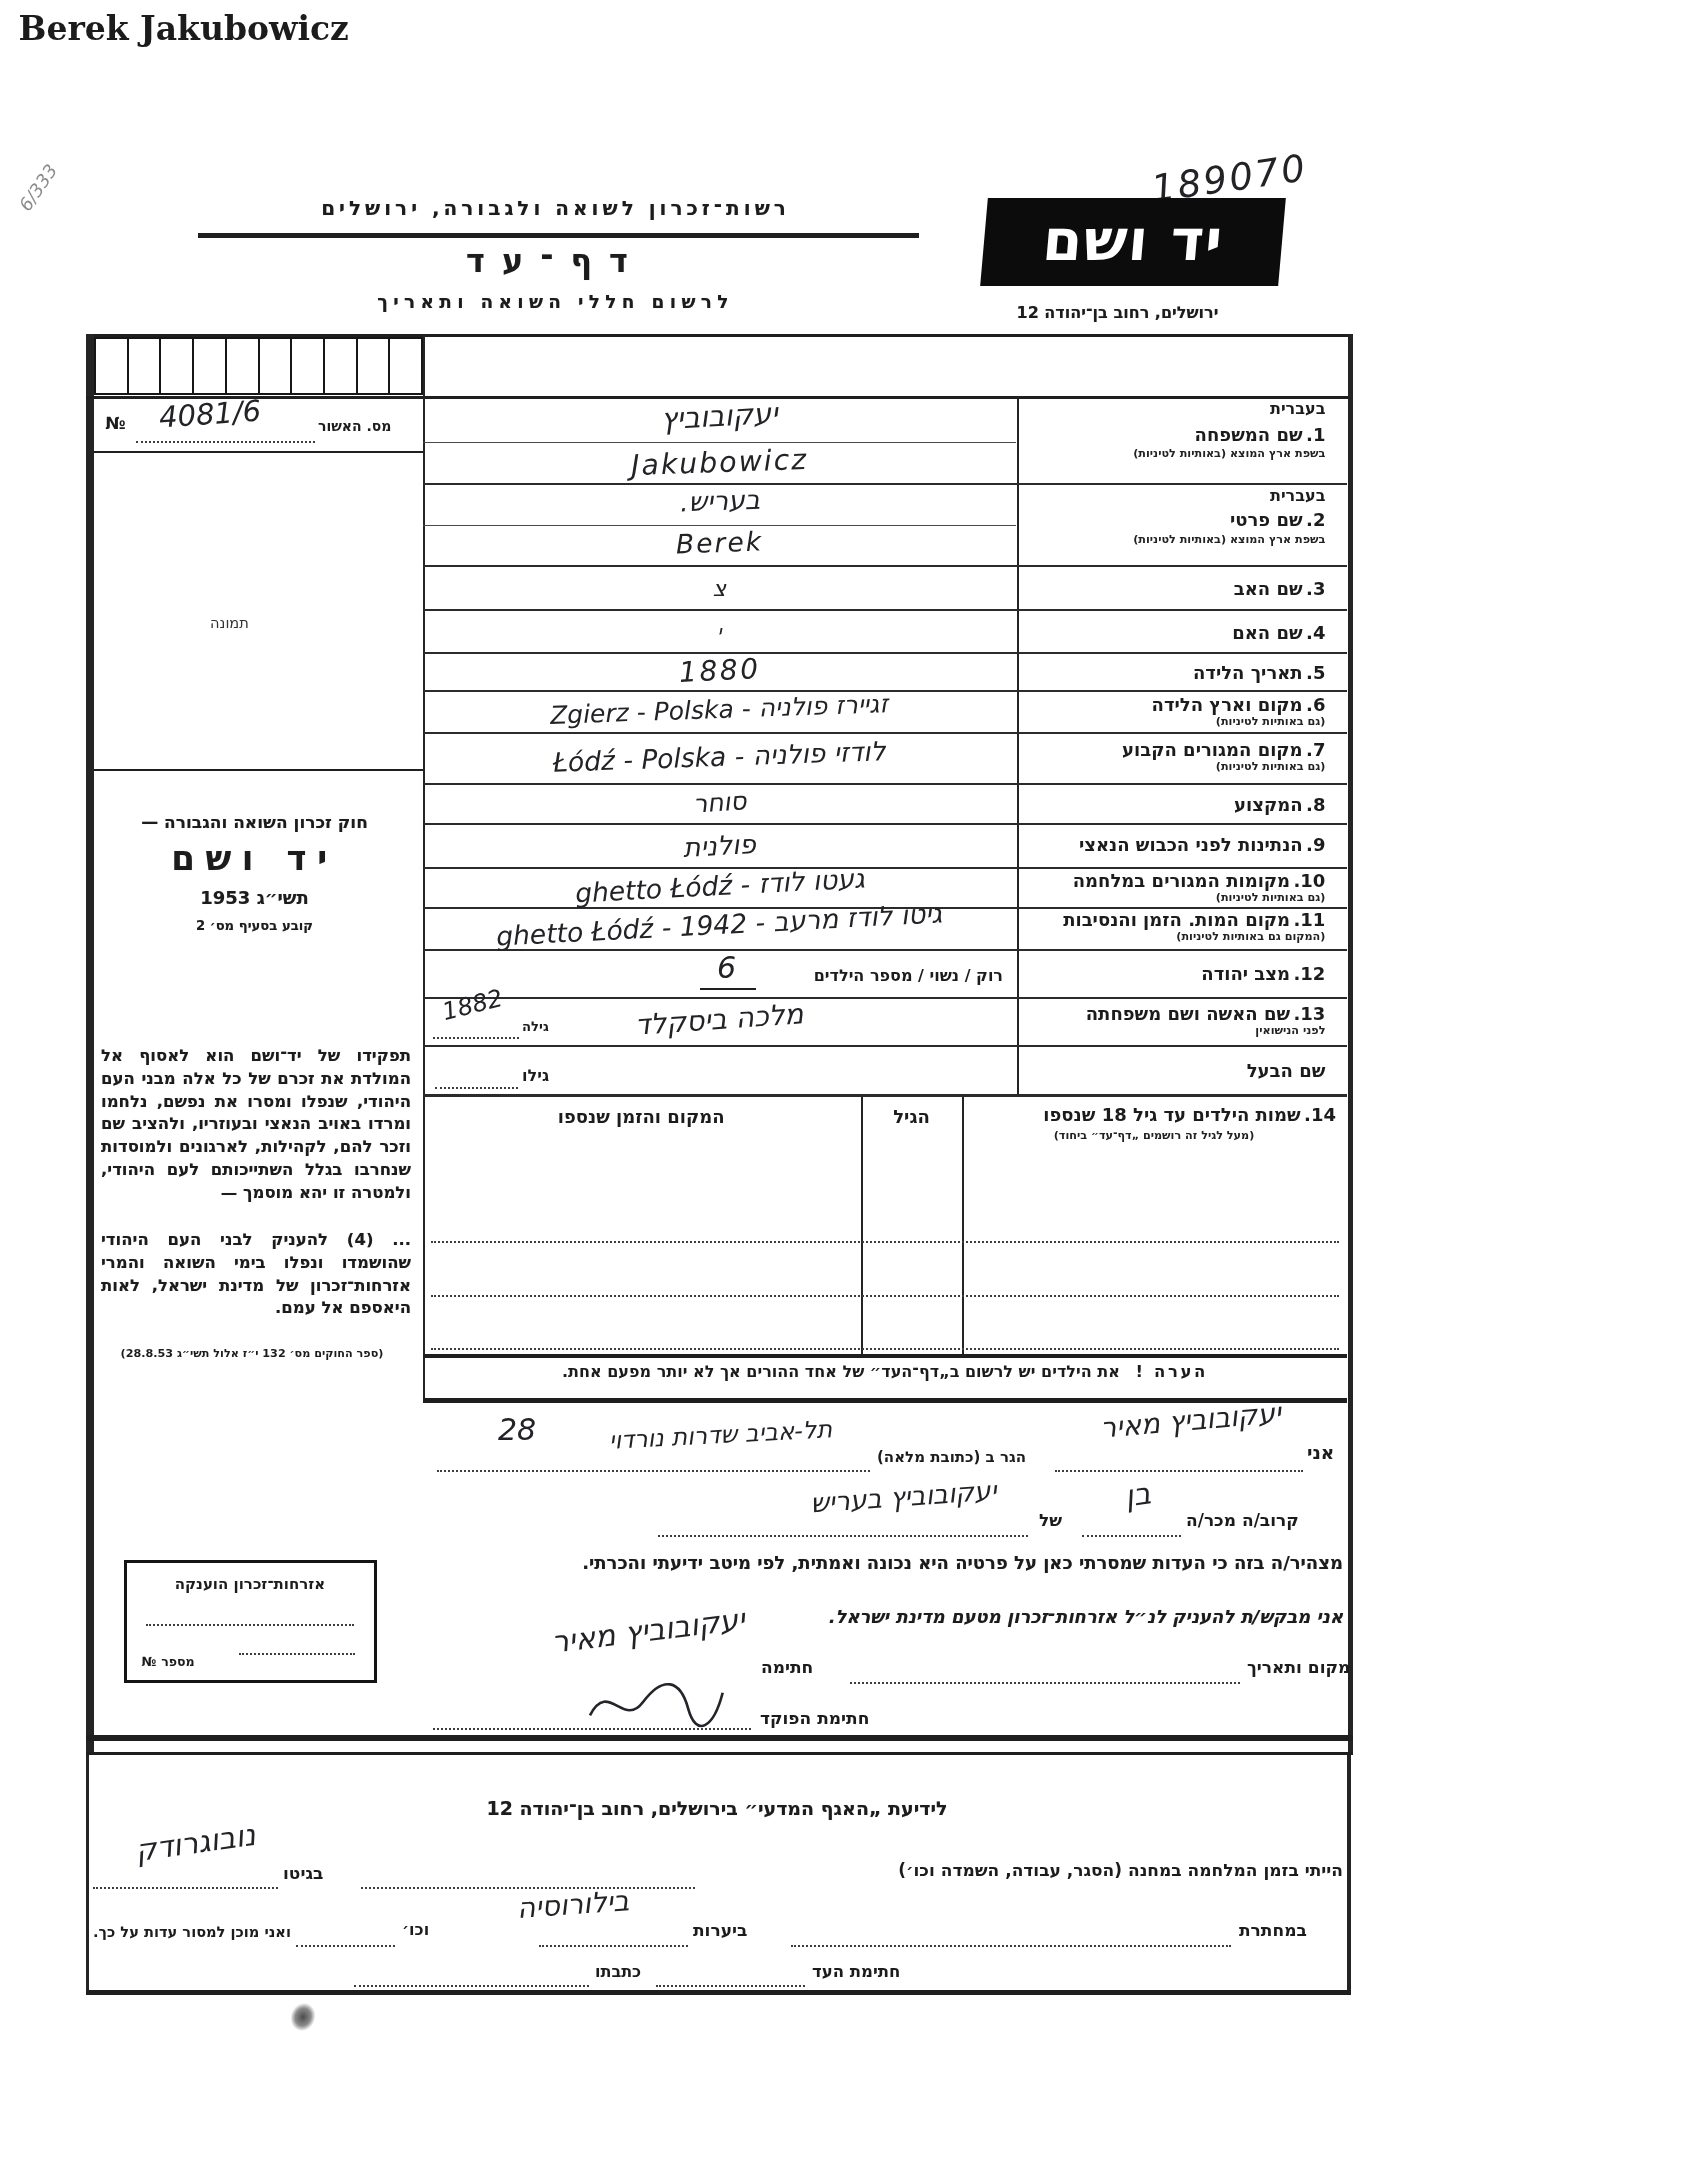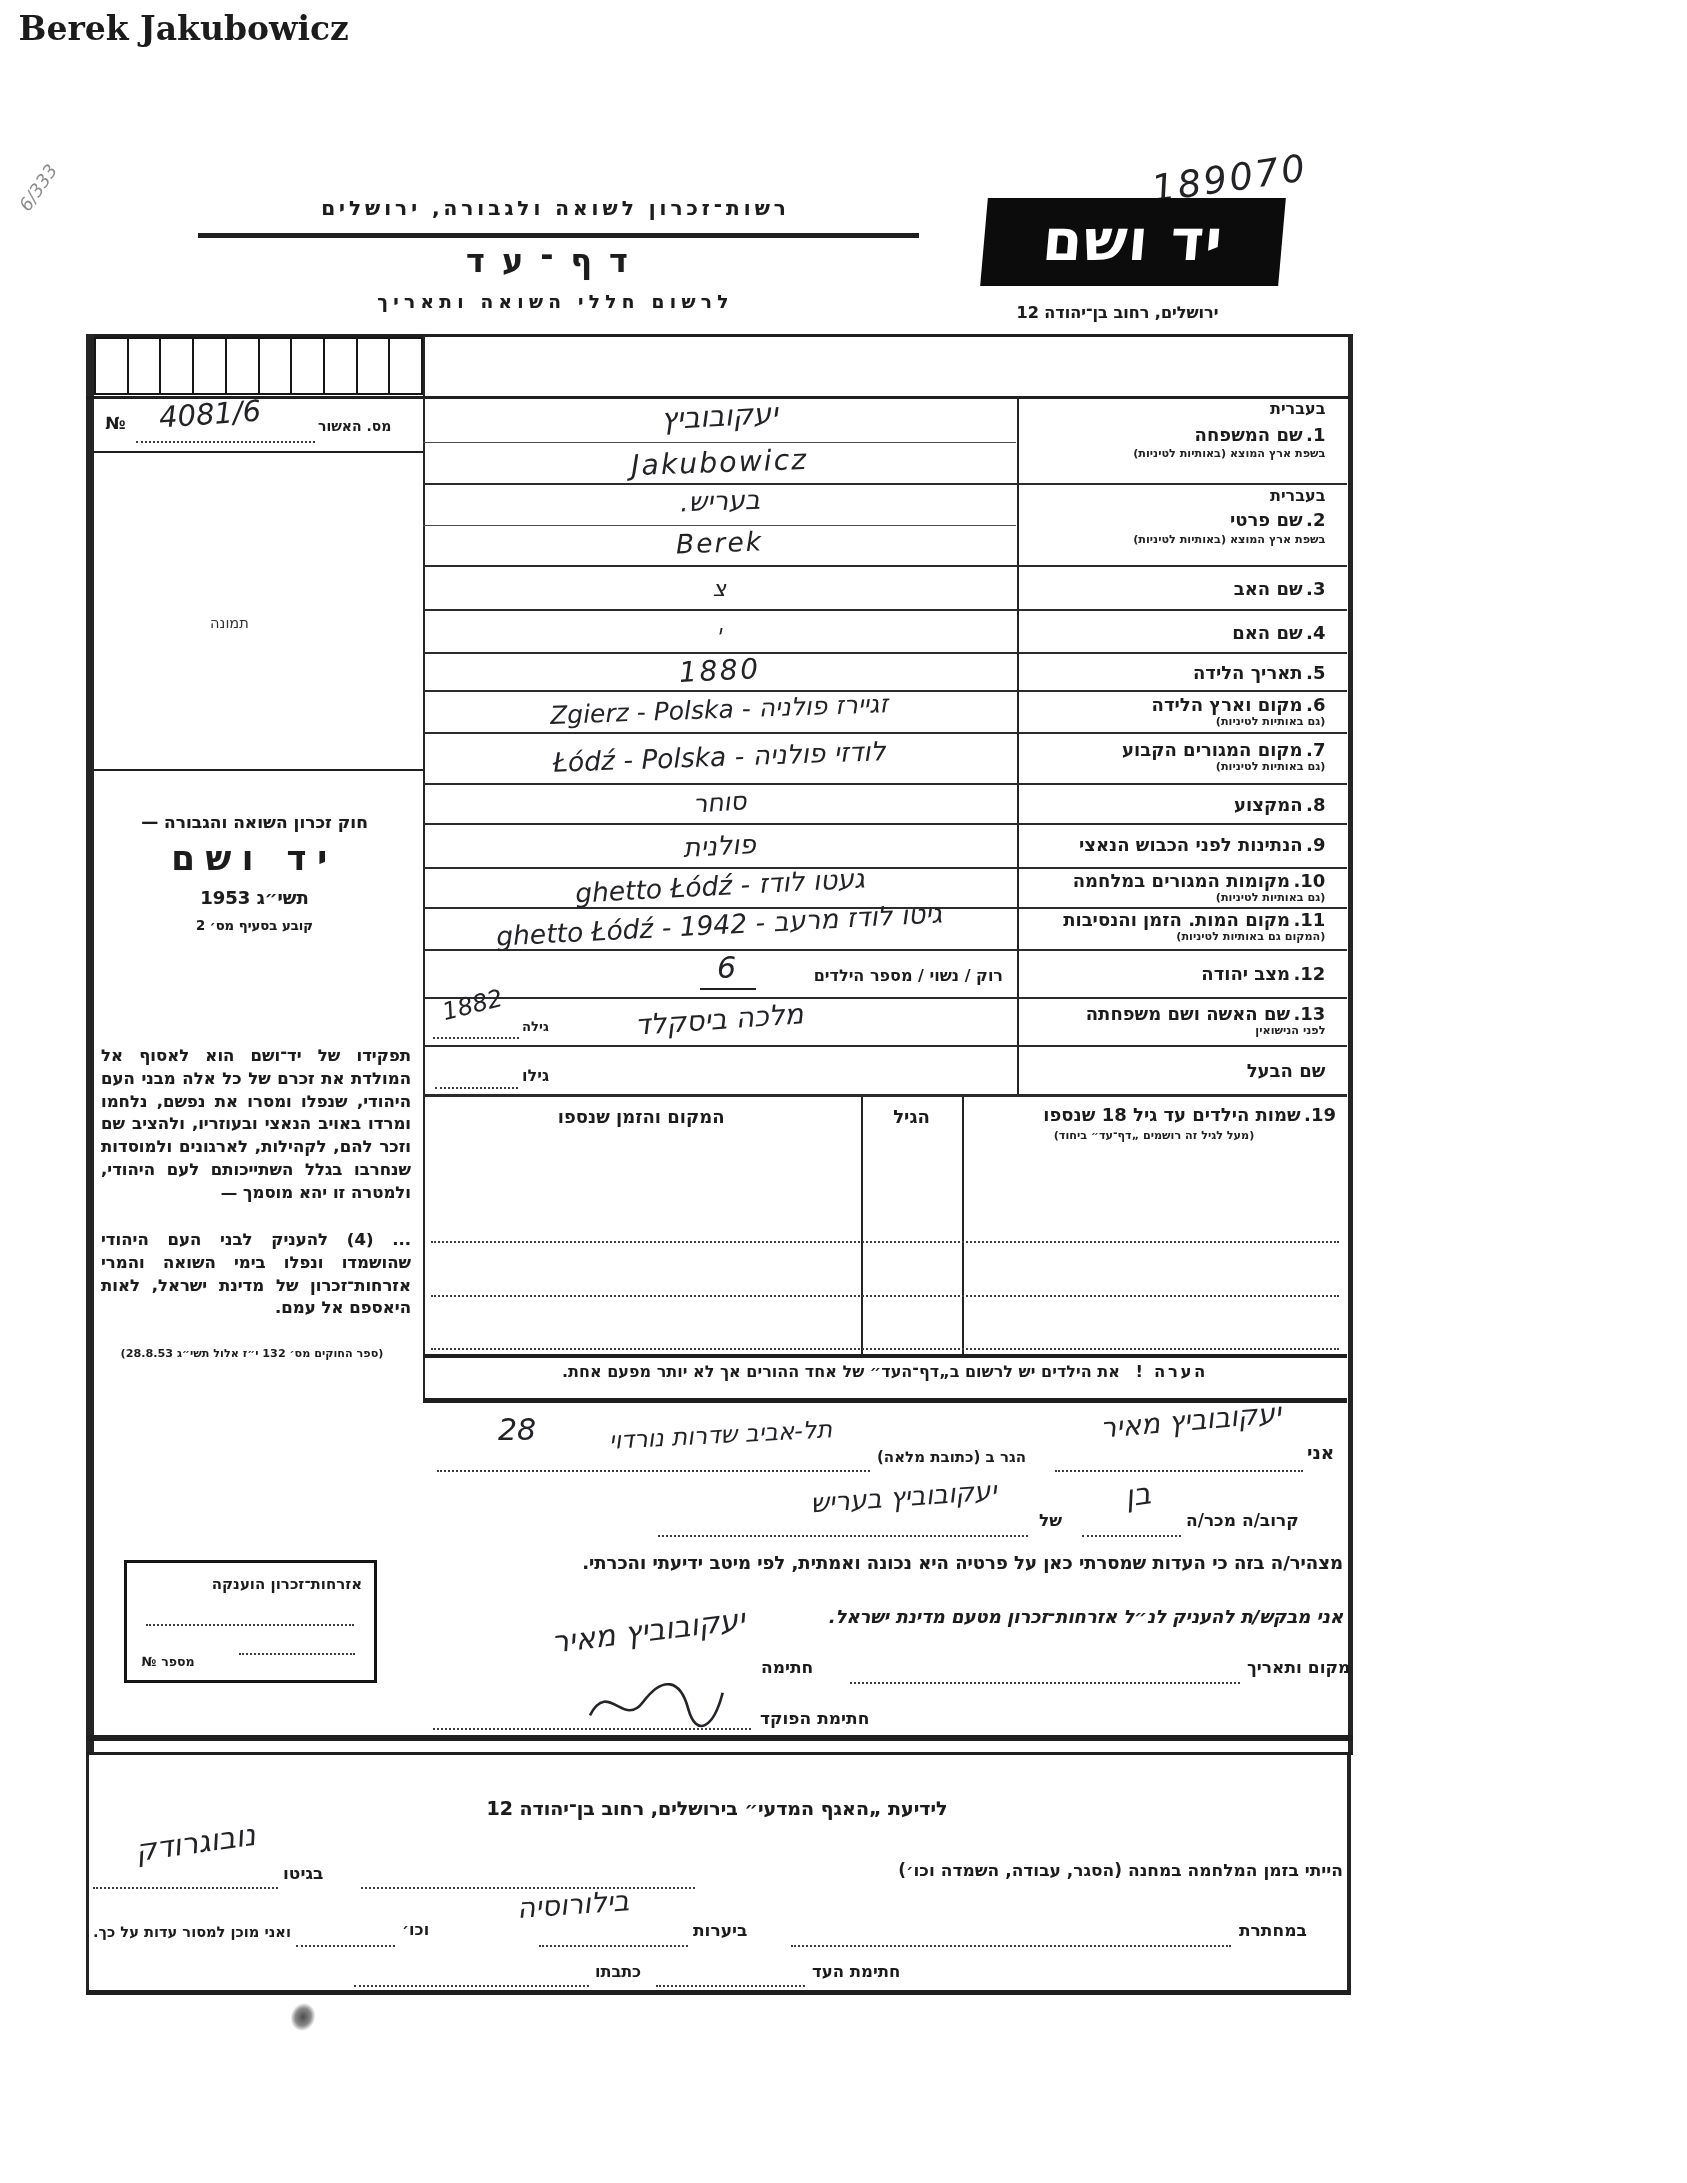--- a/index.html
+++ b/index.html
@@ -73,21 +73,21 @@
 
   <div class="abs b ctr rtl scan" style="left:99px;top:812px;width:311px;font-size:17px;">חוק זכרון השואה והגבורה —</div>
   <div class="abs b ctr rtl scan" style="left:99px;top:838px;width:311px;font-size:34px;letter-spacing:10.6px;">יד ושם</div>
   <div class="abs b ctr rtl scan" style="left:99px;top:887px;width:311px;font-size:18px;">תשי״ג 1953</div>
   <div class="abs b ctr rtl scan" style="left:99px;top:918px;width:311px;font-size:13.2px;">קובע בסעיף מס׳ 2</div>
   <div class="abs b rtl scan" style="left:101px;top:1045px;width:310px;font-size:16.5px;line-height:1.38;text-align:justify;">תפקידו של יד־ושם הוא לאסוף אל המולדת את זכרם של כל אלה מבני העם היהודי, שנפלו ומסרו את נפשם, נלחמו ומרדו באויב הנאצי ובעוזריו, ולהציב שם וזכר להם, לקהילות, לארגונים ולמוסדות שנחרבו בגלל השתייכותם לעם היהודי, ולמטרה זו יהא מוסמך —</div>
   <div class="abs b rtl scan" style="left:101px;top:1229px;width:310px;font-size:16.5px;line-height:1.38;text-align:justify;">... (4) להעניק לבני העם היהודי שהושמדו ונפלו בימי השואה והמרי אזרחות־זכרון של מדינת ישראל, לאות היאספם אל עמם.</div>
   <div class="abs ctr rtl" style="left:93px;top:1347px;width:318px;font-size:11.2px;font-weight:bold;">(ספר החוקים מס׳ 132 י״ז אלול תשי״ג 28.8.53)</div>
 
   <div class="abs" style="left:124px;top:1560px;width:253px;height:123px;border:3.3px solid #141414;box-sizing:border-box;">
-    <div class="abs b ctr rtl" style="left:0;top:12px;width:246px;font-size:15px;margin-left:37px;">אזרחות־זכרון הוענקה</div>
+    <div class="abs b ctr rtl" style="left:0;top:12px;width:246px;font-size:15px;">אזרחות־זכרון הוענקה</div>
     <div class="dot" style="left:18.5px;top:61px;width:208px;"></div>
     <div class="dot" style="left:112px;top:90px;width:116px;"></div>
     <div class="abs b rtl" style="left:14.6px;top:91px;font-size:12.6px;">מספר №</div>
   </div>
 
   <div class="row" style="top:398px;height:87px;">
     <div class="valcell" style="top:1.3px;"><span class="hw" style="font-size:29px;transform:rotate(-3deg);">יעקובוביץ</span></div>
     <div class="hline" style="left:0;top:44px;width:593px;height:1.3px;background:#4a4a4a;"></div>
     <div class="valcell" style="top:48px;direction:ltr;"><span class="hw" style="font-size:28.4px;transform:rotate(-2deg);letter-spacing:2px;">Jakubowicz</span></div>
     <div class="lblcell">
@@ -186,21 +186,21 @@
   <div class="row" style="top:1047px;height:50px;border-bottom-width:3.3px;">
     <div class="abs b rtl" style="left:99px;top:18.5px;font-size:16px;">גילו</div>
     <div class="dot" style="left:12px;top:40px;width:83px;"></div>
     <div class="lblcell" style="padding-top:13.2px;"><span class="lbl">שם הבעל</span></div>
   </div>
 
   <div class="abs" style="left:423px;top:1097px;width:924px;height:257px;">
     <div class="abs b ctr rtl" style="left:13.2px;top:9.3px;width:410px;font-size:18px;">המקום והזמן שנספו</div>
     <div class="abs b ctr rtl" style="left:440px;top:9.3px;width:97px;font-size:18px;">הגיל</div>
     <div class="abs rtl rgt" style="left:549px;top:6.6px;width:364px;">
-      <div><span class="lbl">19.</span> <span class="lbl">שמות הילדים עד גיל 18 שנספו</span></div>
+      <div><span class="lbl">14.</span> <span class="lbl">שמות הילדים עד גיל 18 שנספו</span></div>
       <div class="sub ctr" style="padding-top:4px;">(מעל לגיל זה רושמים „דף־עד״ ביחוד)</div>
     </div>
     <div class="vline" style="left:438px;top:0;width:2px;height:257px;"></div>
     <div class="vline" style="left:539px;top:0;width:2px;height:257px;"></div>
     <div class="dot" style="left:8px;top:144px;width:908px;"></div>
     <div class="dot" style="left:8px;top:198px;width:908px;"></div>
     <div class="dot" style="left:8px;top:251px;width:908px;"></div>
   </div>
 
   <div class="hline" style="left:423px;top:1354px;width:924px;height:4px;"></div>

